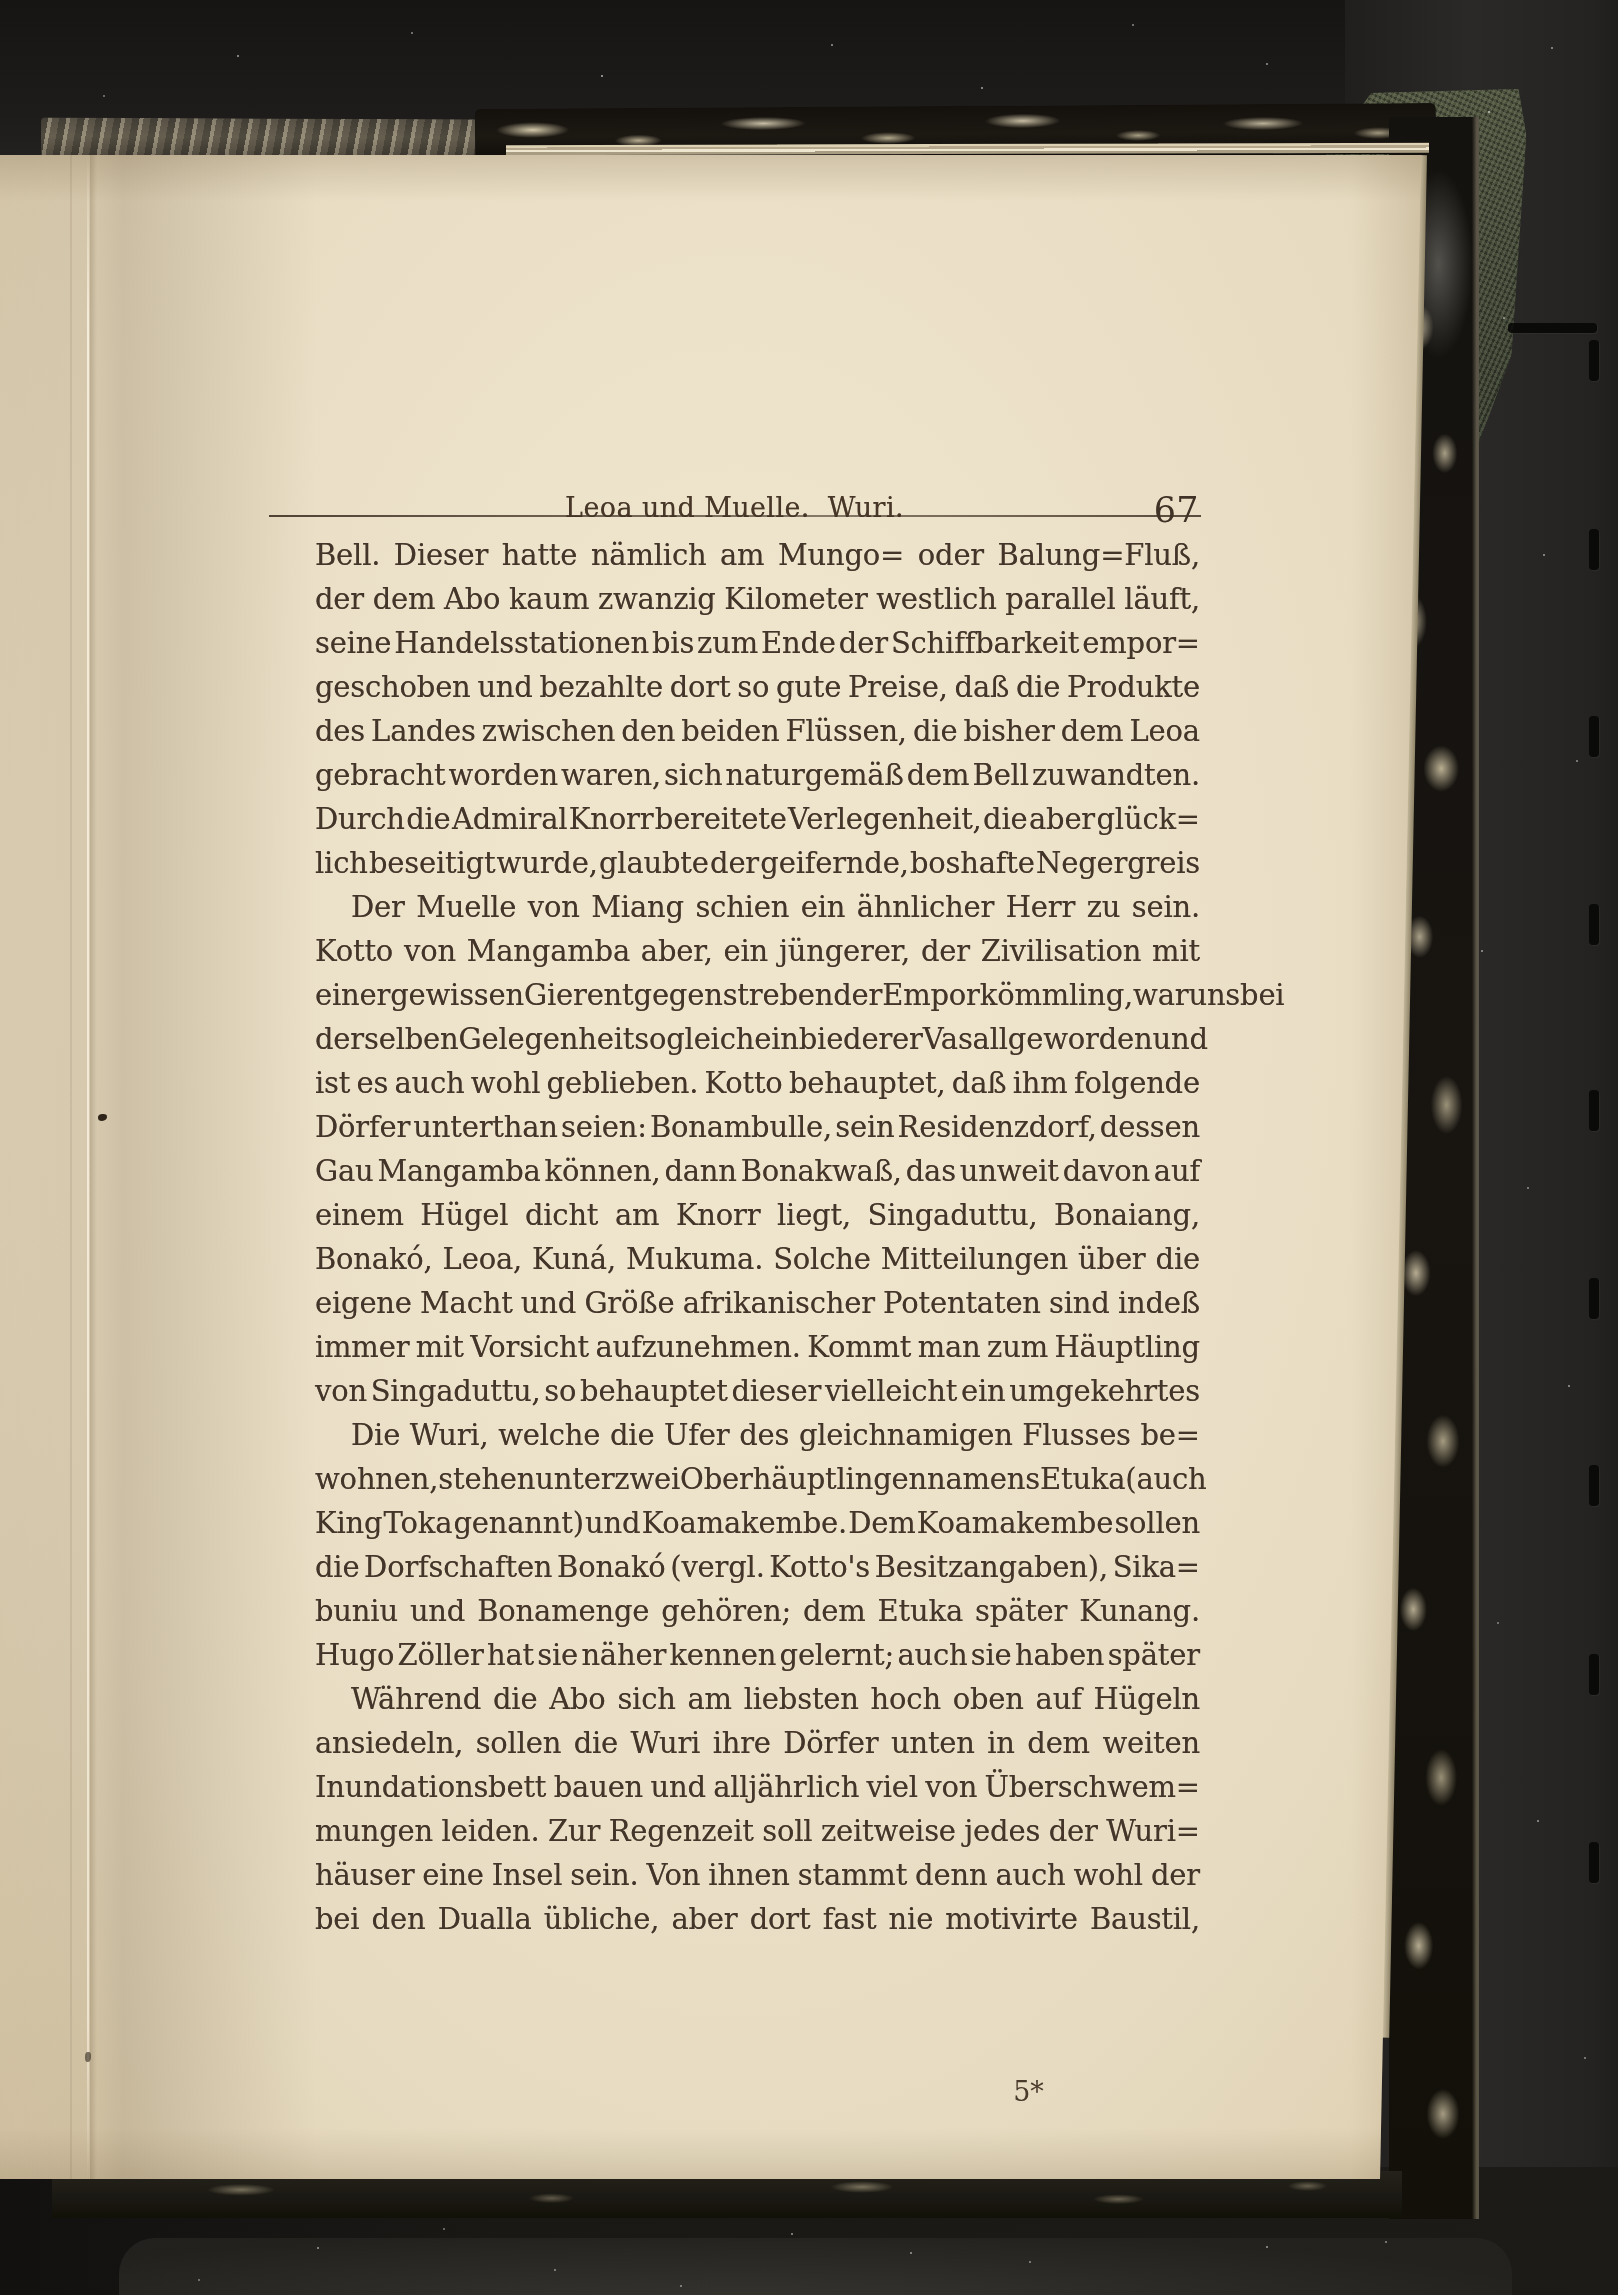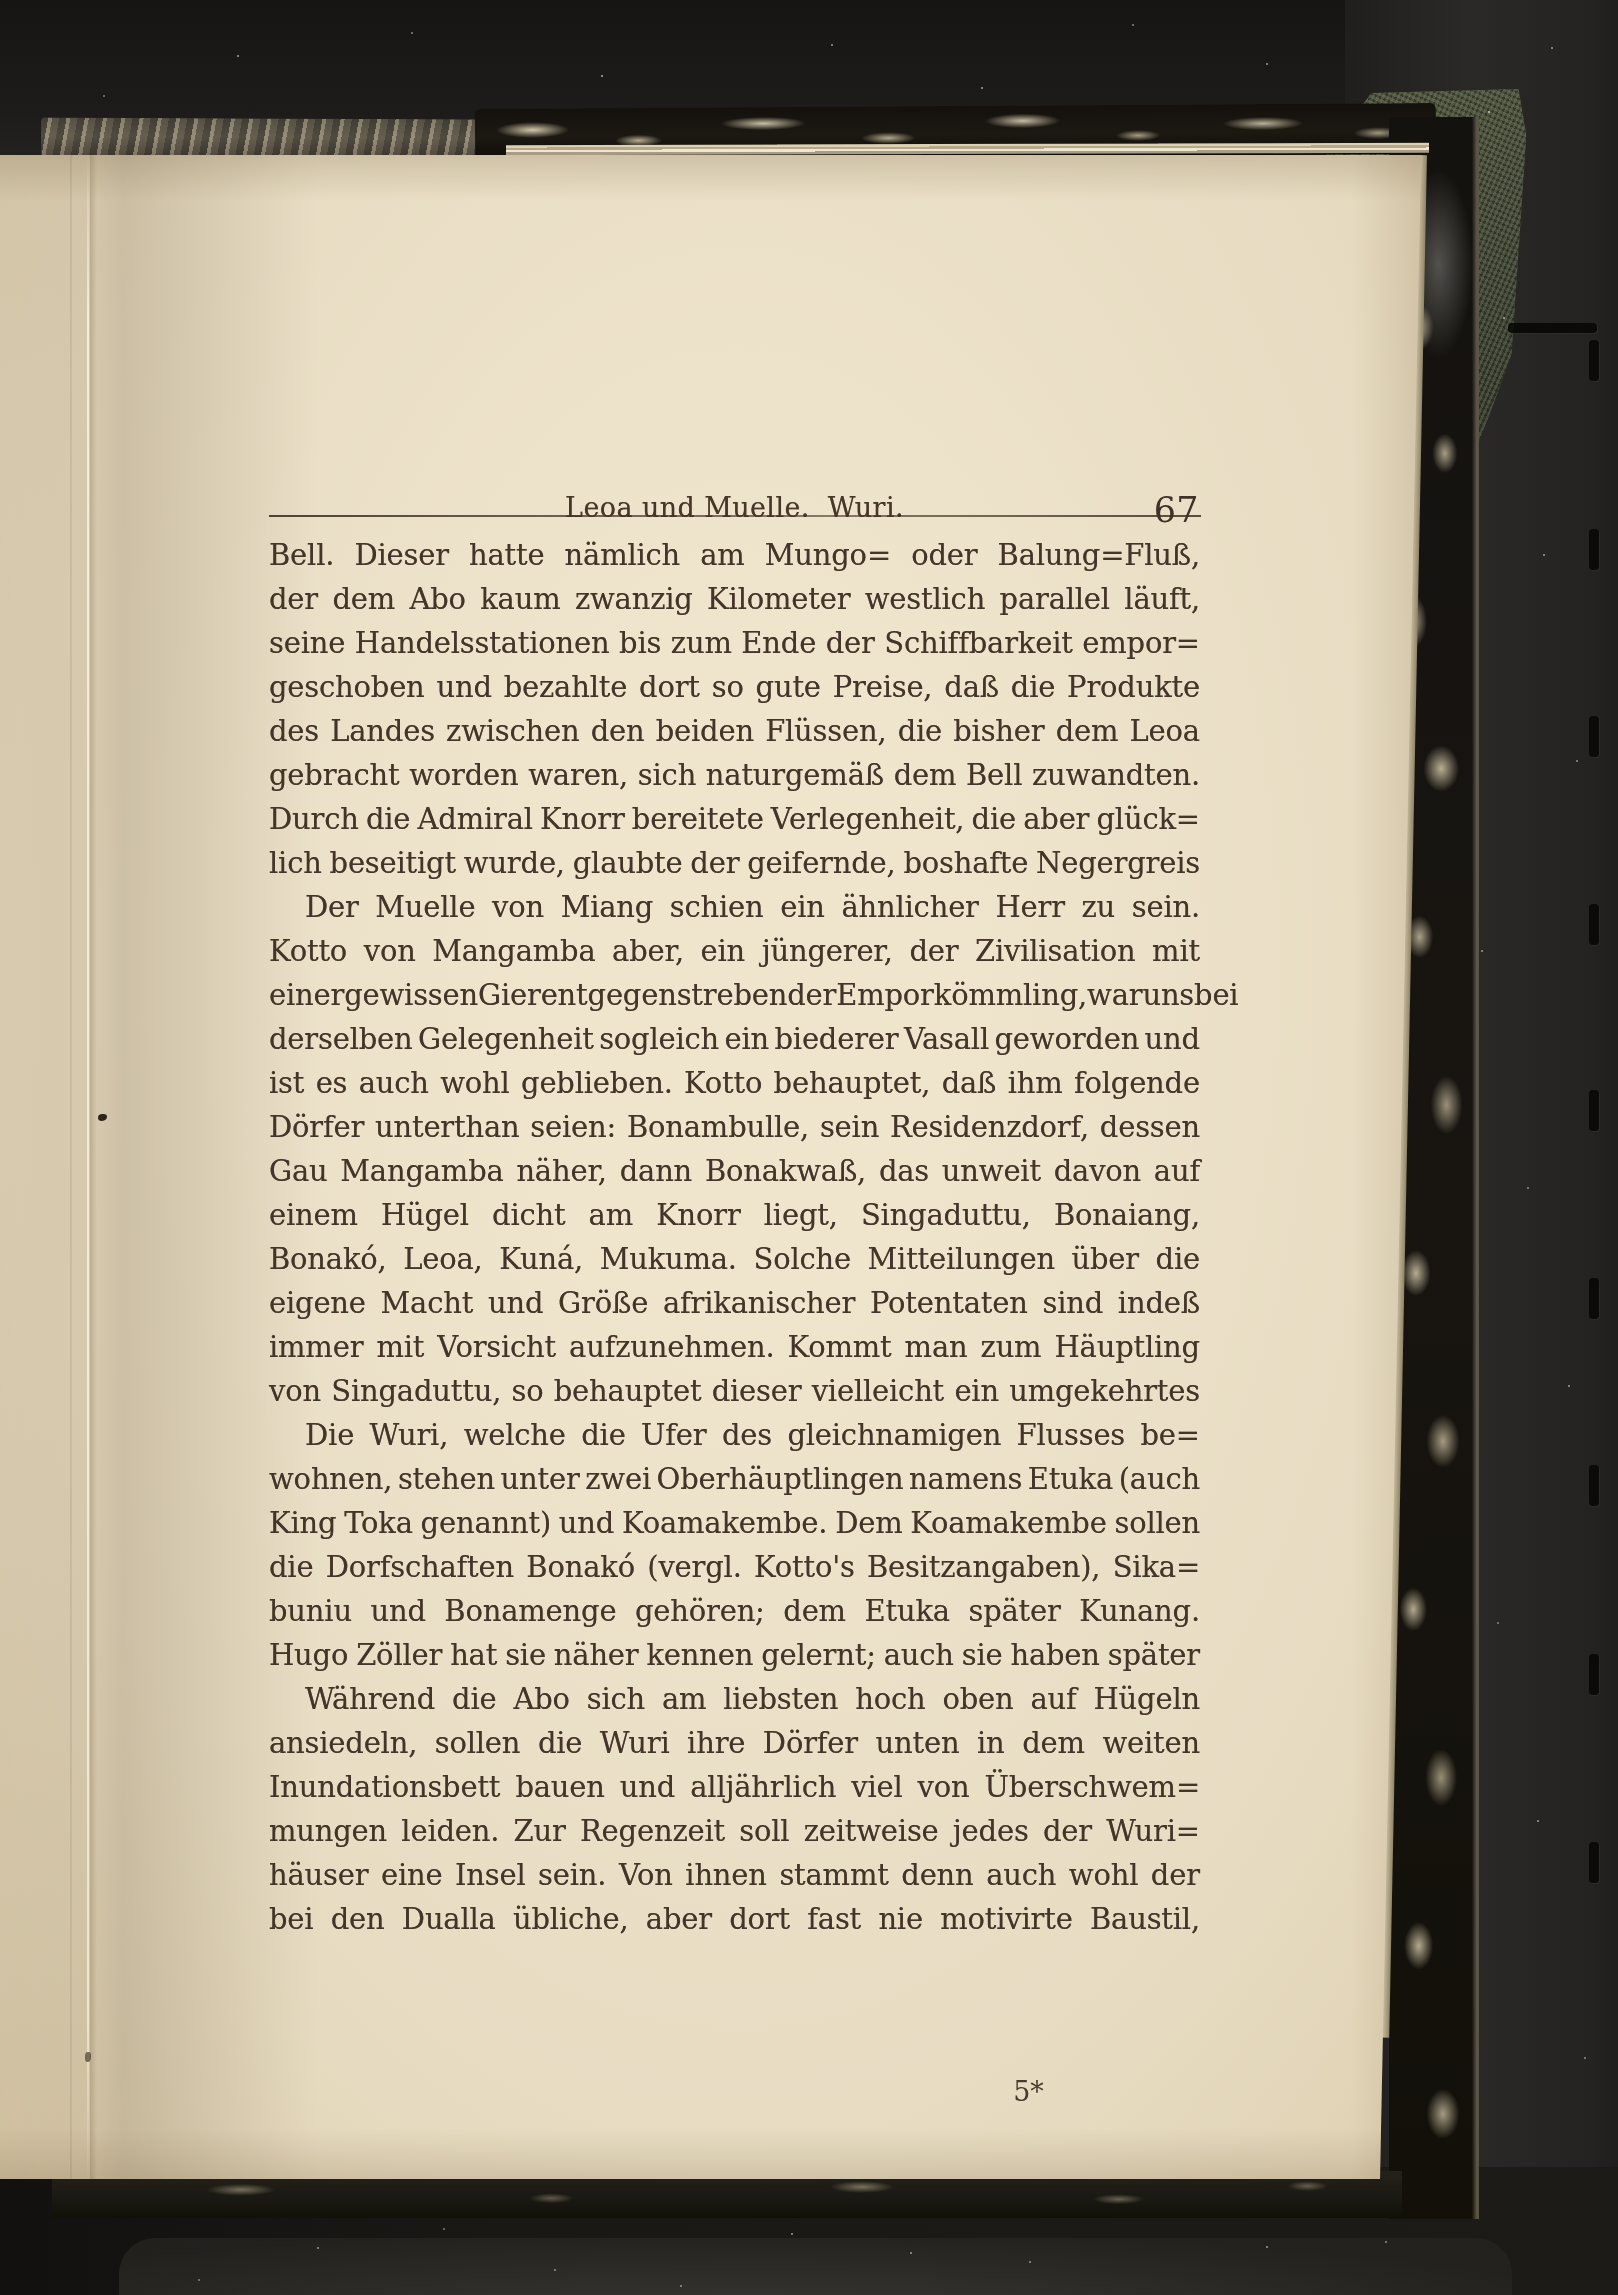--- a/index.html
+++ b/index.html
@@ -97,21 +97,21 @@
     font-size:27px;line-height:44px;color:#473728;letter-spacing:0.4px;white-space:pre;
     text-shadow:0 0 0.5px rgba(60,40,20,.55);}
   .page-number{position:absolute;right:1.6px;top:4px;font-size:35px;line-height:41px;color:#3f3226;}
   .head-rule{position:absolute;left:269px;top:360px;width:932px;height:2.4px;
     background:linear-gradient(90deg,rgba(64,50,36,.9),rgba(64,50,36,.6) 60%,rgba(64,50,36,.85));}
 
   .text-block{position:absolute;left:269px;top:378px;width:931px;}
   .line{height:44px;line-height:44px;font-size:29px;color:#44352a;
         letter-spacing:-0.2px;white-space:nowrap;
         text-shadow:0 0 0.5px rgba(60,40,20,.55);}
-  .line.j{display:flex;justify-content:space-between;}
+  .line.j{display:flex;justify-content:space-between;margin-left:46px;}
   .line.j span{white-space:pre;}
   .line.ind{padding-left:36px;}
 
   .signature{position:absolute;left:981px;top:1918px;width:95px;text-align:center;
     font-size:27px;line-height:38px;color:#4a3a2c;}
 
   
   .dust{position:absolute;left:0;top:0;width:1.6px;height:1.6px;border-radius:50%;
     box-shadow:
       237px 55px 0 rgba(255,255,255,.55), 411px 32px 0 rgba(255,255,255,.45),
@@ -308,21 +308,21 @@
           <span>unterthan</span>
           <span>seien:</span>
           <span>Bonambulle,</span>
           <span>sein</span>
           <span>Residenzdorf,</span>
           <span>dessen</span>
         </div>
         <div class="line j">
           <span>Gau</span>
           <span>Mangamba</span>
-          <span>näher,</span>
+          <span>können,</span>
           <span>dann</span>
           <span>Bonakwaß,</span>
           <span>das</span>
           <span>unweit</span>
           <span>davon</span>
           <span>auf</span>
         </div>
         <div class="line j">
           <span>einem</span>
           <span>Hügel</span>

